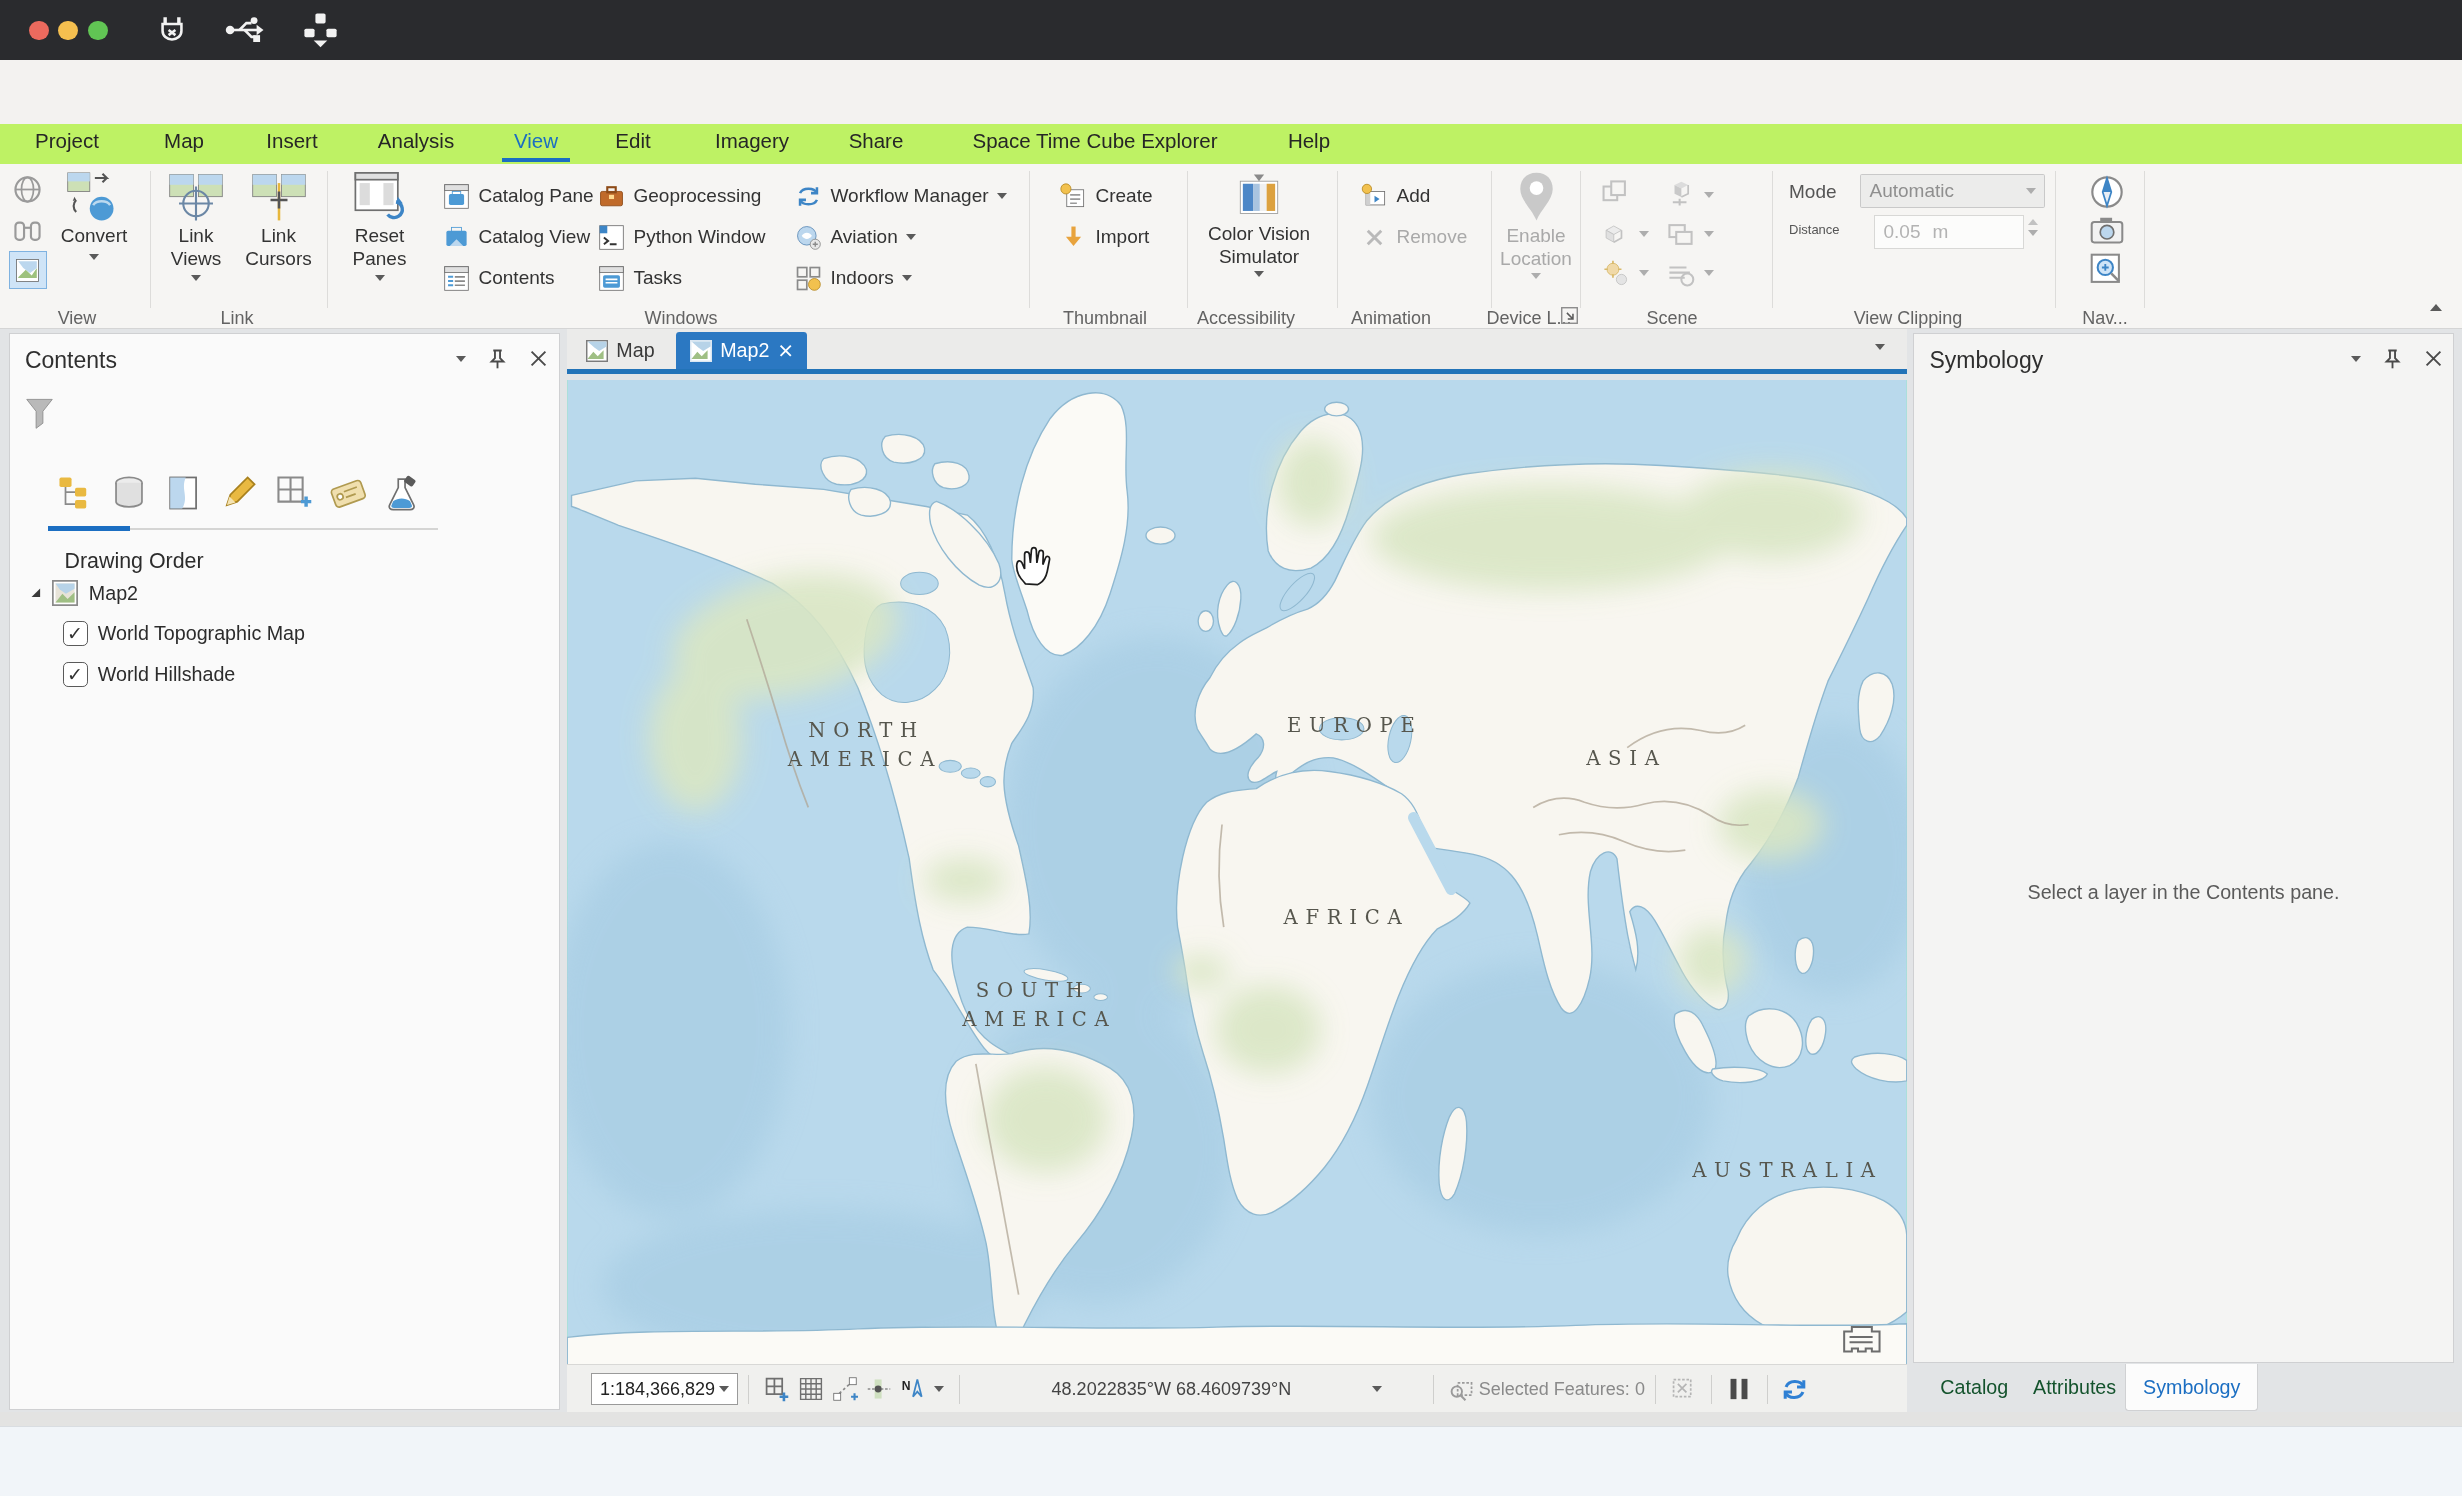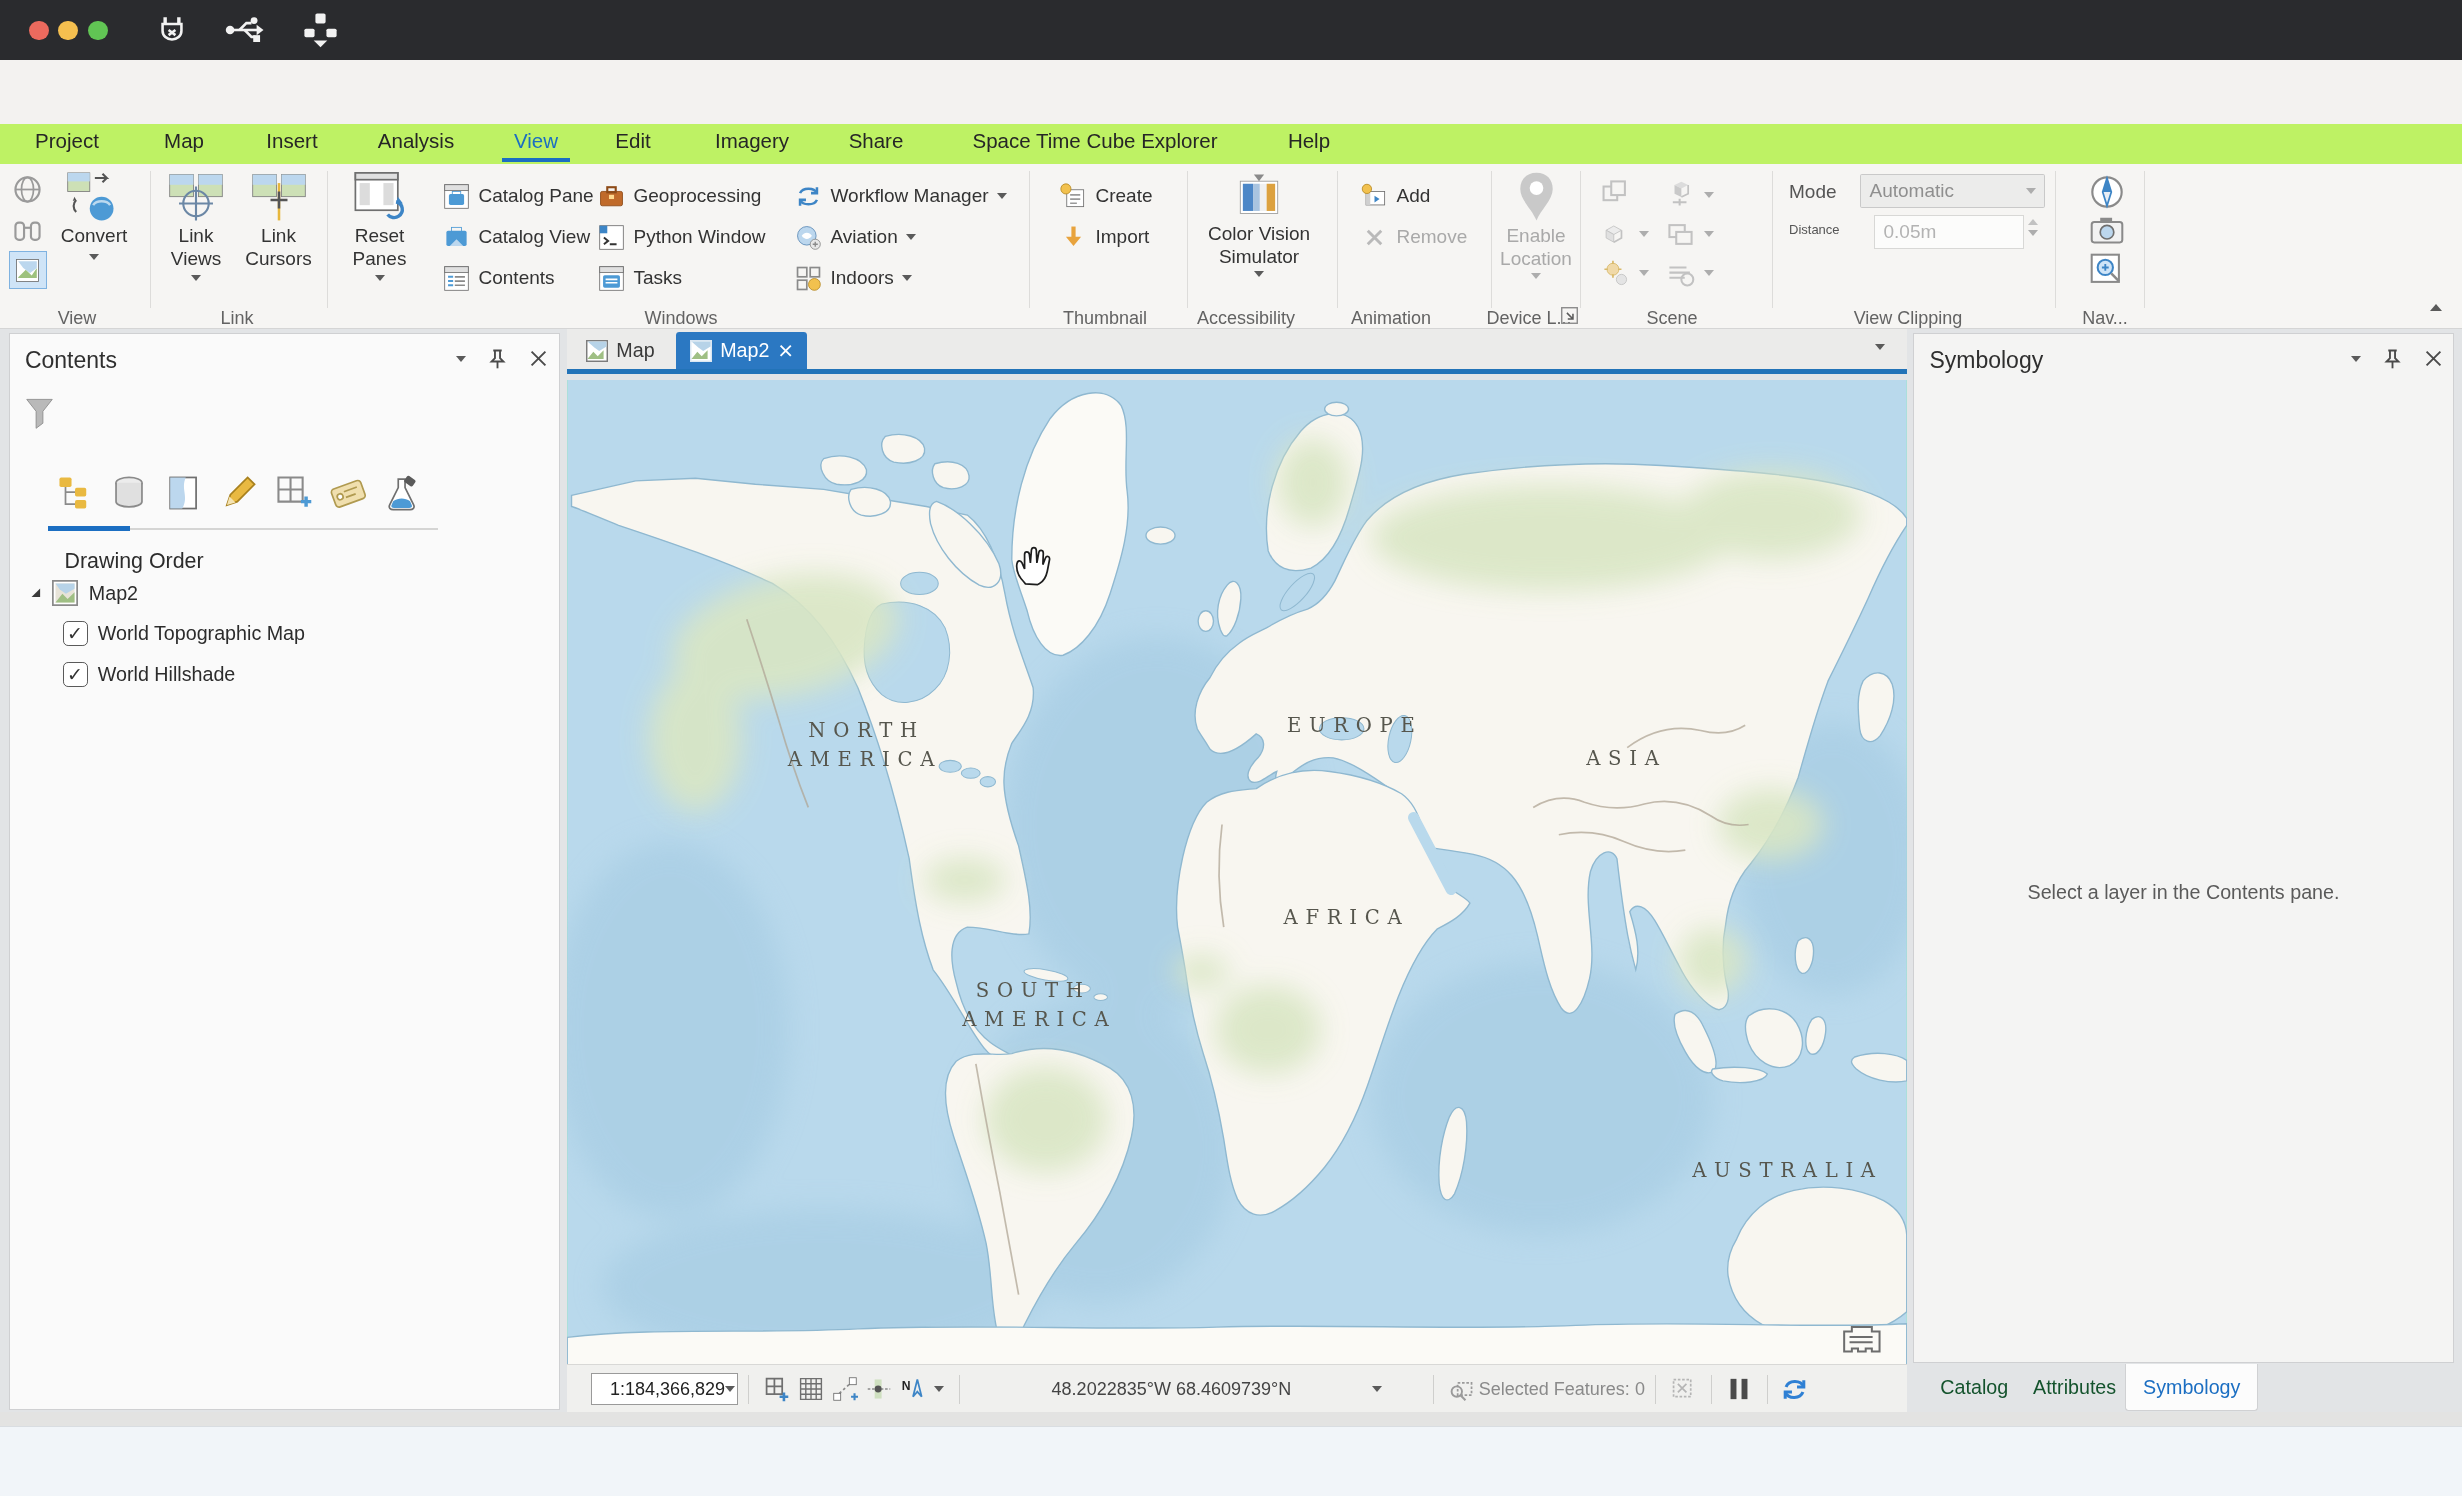--- a/index.html
+++ b/index.html
@@ -48,21 +48,21 @@
   .cbx{width:25px;height:25px;border:1.7px solid #5a5a5a;border-radius:5.1px;background:#fff;display:flex;align-items:center;justify-content:center;font-size:19px;color:#333}
   
   #mapview{position:absolute;left:567px;top:0;width:1340px;height:1083px}
   #maptabs{position:absolute;left:0;top:0;width:1340px;height:40px;background:#ebebea}
   .mtab{position:absolute;top:2.6px;height:38px;display:flex;align-items:center;gap:8.5px;padding:0 13.7px;font-size:19.7px}
   .mtab.active{background:#2b78c2;color:#fff;border-radius:3.4px 3.4px 0 0}
   #maptab-bar{position:absolute;left:0;top:40px;width:1340px;height:5.1px;background:#2273b8}
   #mapcanvas{position:absolute;left:0;top:51px;width:1340px;height:989px;background:#86efac;overflow:hidden}
   #mapstatus{position:absolute;left:0;top:1035px;width:1340px;height:49px;background:#f0f0ee;border-top:0.9px solid #d8d8d6;display:flex;align-items:center;font-size:18px;color:#444}
   .sdiv{width:0.9px;height:29px;background:#cfcfcd;margin:0 10.3px}
-  #scalebox{display:flex;align-items:center;justify-content:space-between;width:147px;height:32.5px;background:#fff;border:0.9px solid #9a9a9a;margin-left:24px;padding:0 18px;font-size:18px;color:#222}
+  #scalebox{display:flex;align-items:center;justify-content:space-between;width:147px;height:32.5px;background:#fff;border:0.9px solid #9a9a9a;margin-left:24px;padding:0 8px;font-size:18px;color:#222}
   .sbicon{width:29px;height:29px;display:flex;align-items:center;justify-content:center;margin:0 2.6px}
   
   #symmsg{position:absolute;left:0;right:0;top:547px;text-align:center;font-size:19.7px;color:#5a5a5a}
   .ptab{position:absolute;top:0;height:47px;display:flex;align-items:center;padding:0 17px;font-size:19.7px;color:#14532d}
   .ptab.active{background:#fcfcfc;color:#1b6ec2;border:0.9px solid #d0d1d3;border-top:0;border-radius:0 0 3.4px 3.4px}
   
   #bottomstrip{position:absolute;left:0;top:1412px;width:2462px;height:13.7px;background:#e3e3e2}
   #taskbar{position:absolute;left:0;top:1426px;width:2462px;height:70px;background:#f1f5f9;border-top:0.9px solid #d9dde1}
 </style>
 </head>
@@ -481,21 +481,21 @@
       <span class="chv sm dis"></span>
     </div>
   <div class="glabel" style="left:1672px">Scene</div>
 
   <div class="abs" style="left:1789px;top:17px;font-size:19px;color:#555">Mode</div>
   <div class="selbox abs" style="left:1860px;top:10.3px;width:185px;height:34px">
     <span>Automatic</span>
     <span class="chv sm dis"></span>
   </div>
   <div class="abs" style="left:1789px;top:58px;font-size:13px;color:#555">Distance</div>
-  <div class="abs" style="left:1874px;top:51px;width:150px;height:34px;background:#fcfcfb;border:0.9px solid #d8d8d6;display:flex;align-items:center;gap:0;padding:0 8.5px;font-size:19px;color:#b3b3b3">
+  <div class="abs" style="left:1874px;top:51px;width:150px;height:34px;background:#fcfcfb;border:0.9px solid #d8d8d6;display:flex;align-items:center;gap:12px;padding:0 8.5px;font-size:19px;color:#b3b3b3">
     <span>0.05</span>
     <span>m</span>
   </div>
   <div class="abs" style="left:2028px;top:55px;display:flex;flex-direction:column;gap:5.1px">
     <span style="width:0;height:0;border-left:5.1px solid transparent;border-right:5.1px solid transparent;border-bottom:6px solid #c2c2c2"></span>
     <span class="chv sm dis"></span>
   </div>
   <div class="glabel" style="left:1908px">View Clipping</div>
 
   <div class="abs" style="left:2088px;top:8.5px">

